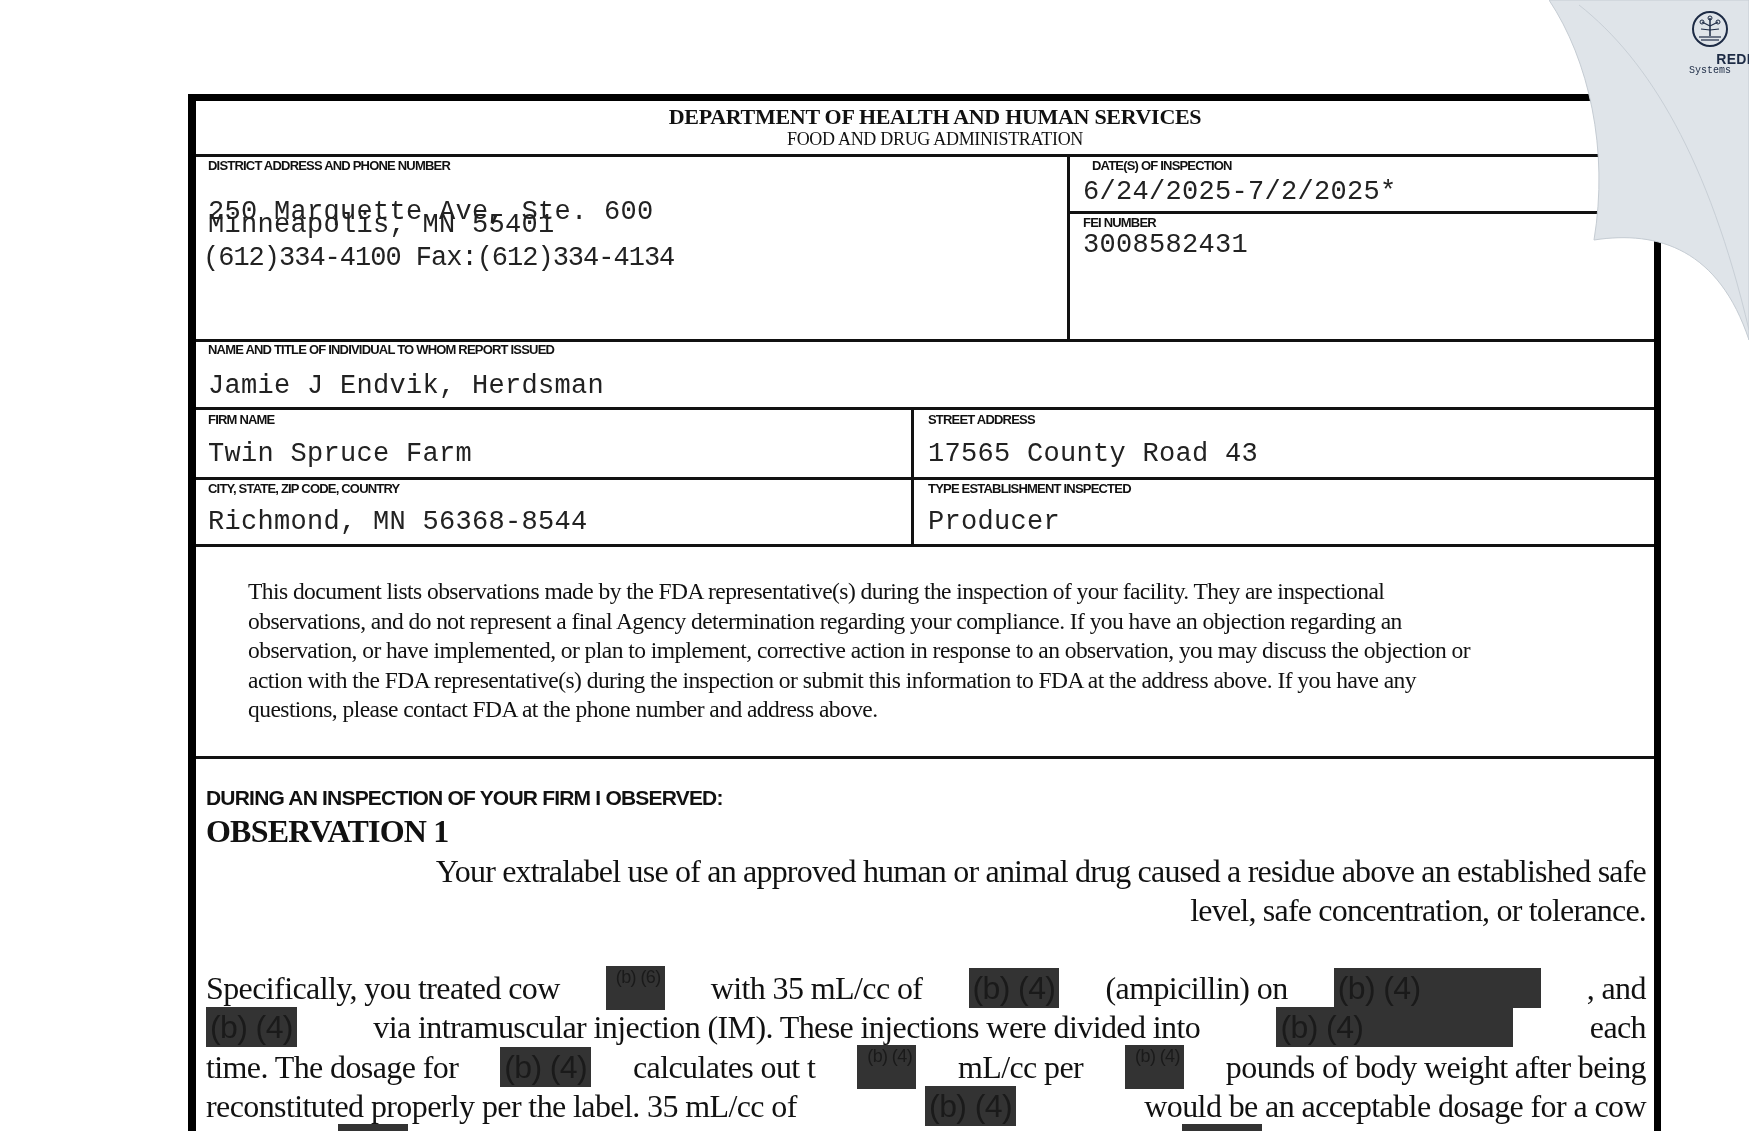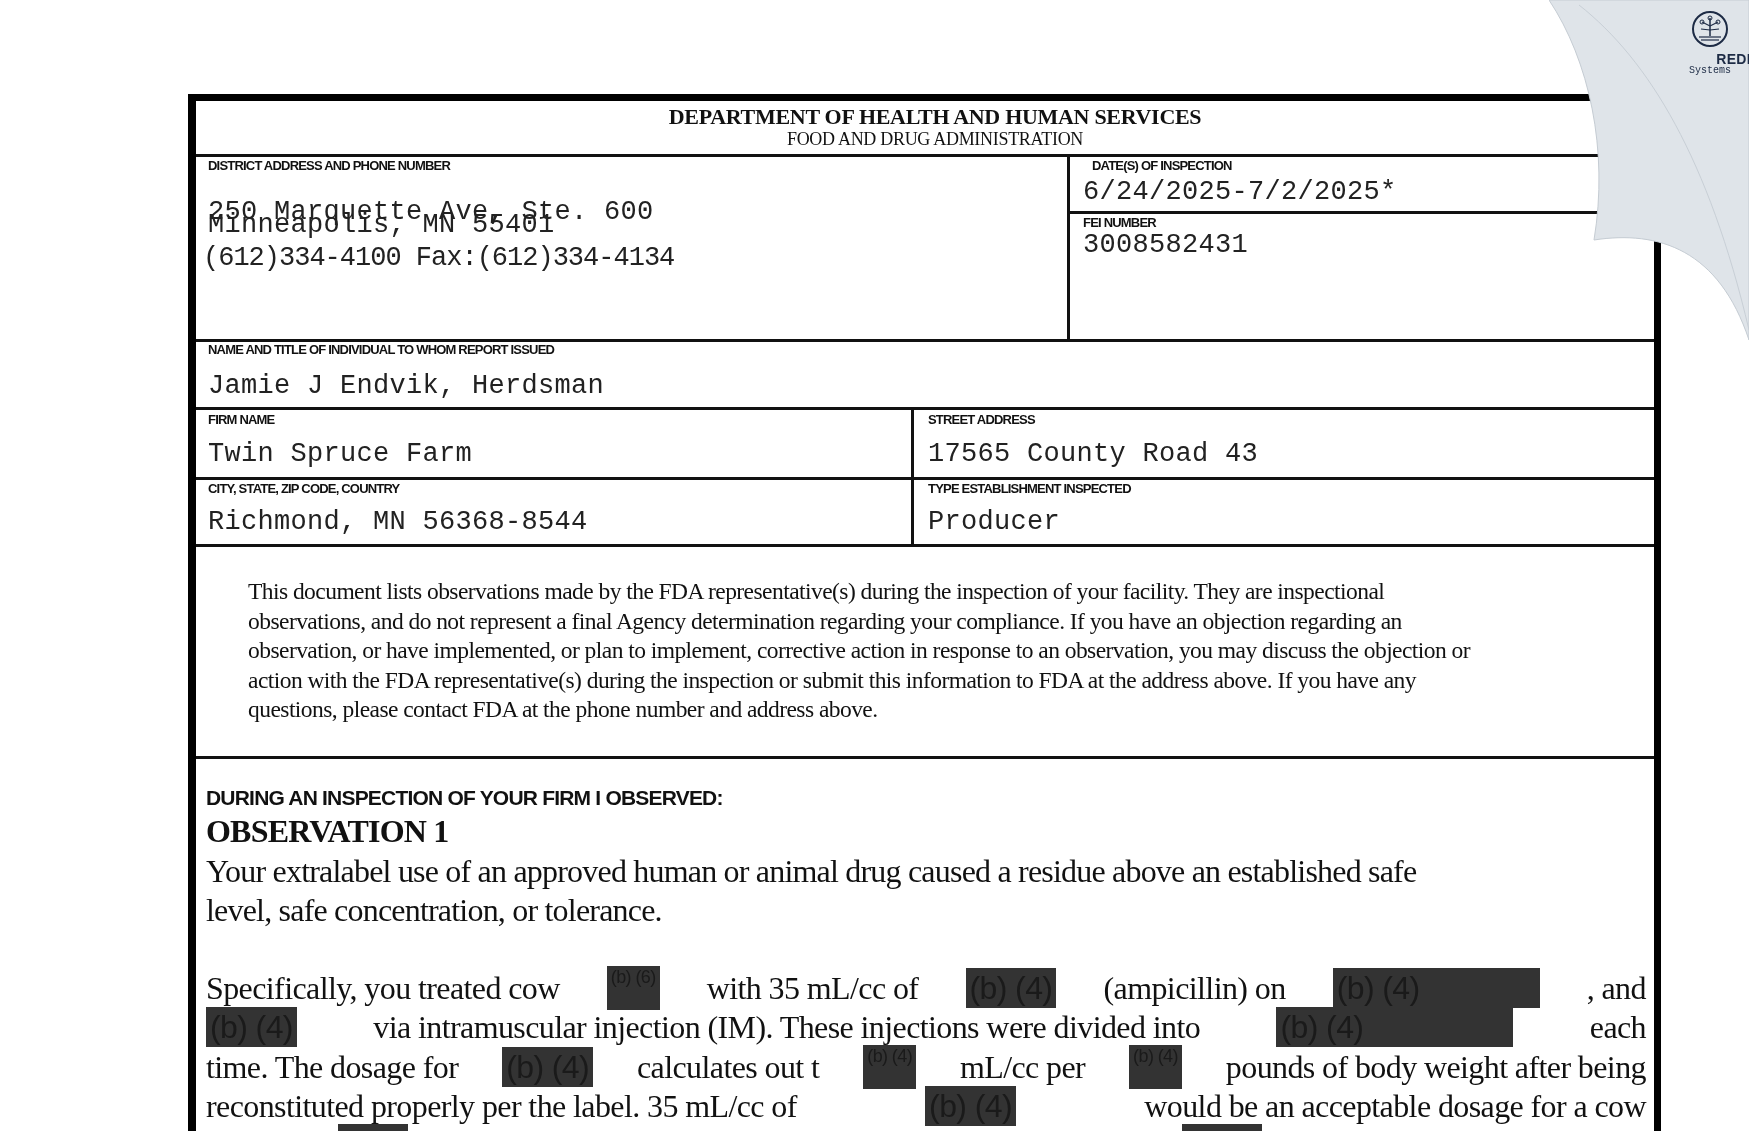--- a/index.html
+++ b/index.html
@@ -36,34 +36,34 @@
     position:absolute; left:206px; top:786px;
     font-family:"Liberation Sans", sans-serif; font-weight:bold; font-size:21px;
     letter-spacing:-0.8px; white-space:nowrap;
   }
   .obs-title {
     position:absolute; left:206px; top:813px; font-weight:bold; font-size:32px;
     letter-spacing:-0.8px; white-space:nowrap;
   }
   .obs-sub {
     position:absolute; left:206px; top:852px; font-size:32px; line-height:39px;
-    letter-spacing:-0.8px; width:1440px;
+    letter-spacing:-0.8px; width:1440px;text-align:right;
   }
   .obs-sub div { white-space:nowrap; }
   .body-line {
     position:absolute; left:206px; width:1440px; font-size:32px; height:40px;
     letter-spacing:-0.6px; white-space:nowrap; display:flex; justify-content:space-between;
     align-items:center;
   }
   .redact {
     display:inline-block; background:#333; color:#1a1a1a;
     font-family:"Liberation Sans", sans-serif; font-size:32px; line-height:40px;
     padding:0 4px; vertical-align:middle; white-space:nowrap;
   }
-  .redact.small { font-size:18px; line-height:18px; vertical-align:top; padding:2px 4px 24px 4px; }
+  .redact.small { font-size:18px; line-height:18px; vertical-align:top; padding:2px 4px 24px 10px; }
   .logo-curl {
     position:absolute; right:0; top:0; width:200px; height:340px;
   }
 </style>
 </head>
 <body>
 
 <div class="form"></div>
 
 <div class="abs hdr1" style="left:0; width:1870px; text-align:center; top:104px;">DEPARTMENT OF HEALTH AND HUMAN SERVICES</div>

